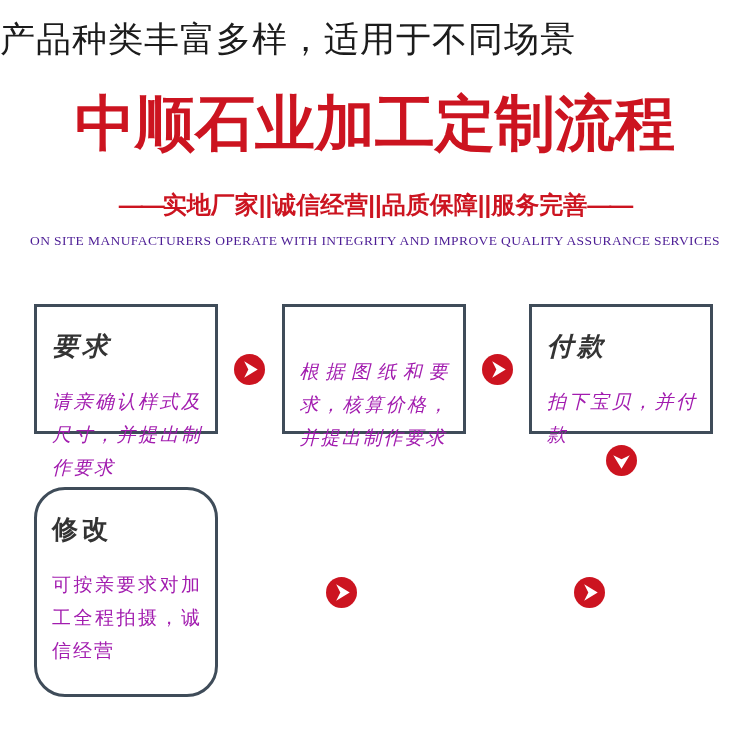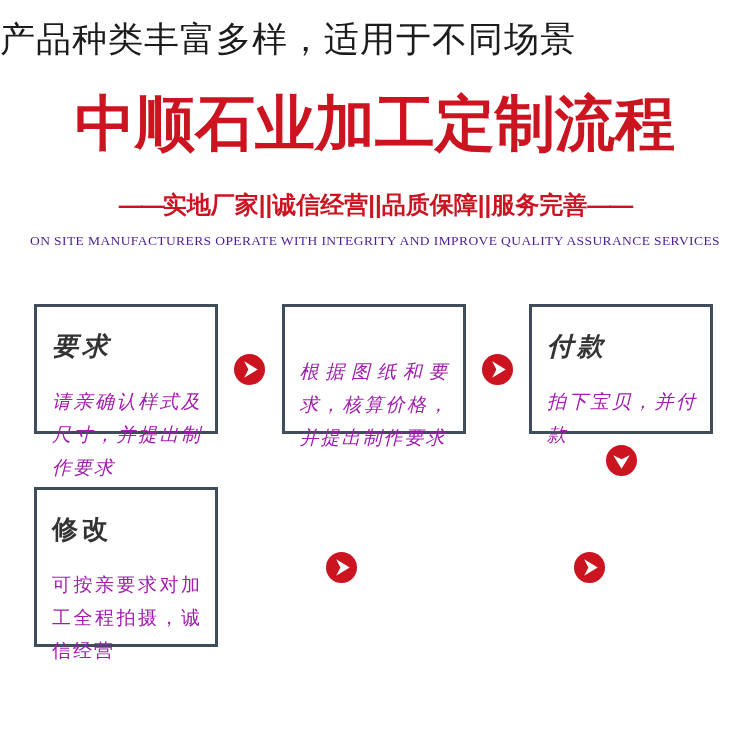--- a/index.html
+++ b/index.html
@@ -35,21 +35,21 @@
   }
 
   .flow{margin-top:54px;}
   .row{display:flex;align-items:center;padding-left:34px;padding-right:37px;}
   .card{
     width:184px;box-sizing:border-box;background:#fff;
     border:3px solid var(--box-border,#3f4c59);
     padding:24px 13px 0 15px;
   }
   .r1 .card{height:130px;font-style:italic;}
-  .r2 .card{height:160px;}
+  .r2 .card{height:210px;border-radius:31px;}
   .gap{flex:1;display:flex;align-items:center;justify-content:center;}
   .card-title{
     font-size:26px;font-weight:700;color:#333333;
     letter-spacing:4px;line-height:30px;
   }
   .card-desc{
     margin-top:24px;font-size:19px;line-height:33px;
     color:#a21caf;letter-spacing:2px;text-align:justify;
   }
   .connector{height:53px;display:flex;align-items:center;padding-left:34px;padding-right:37px;}

